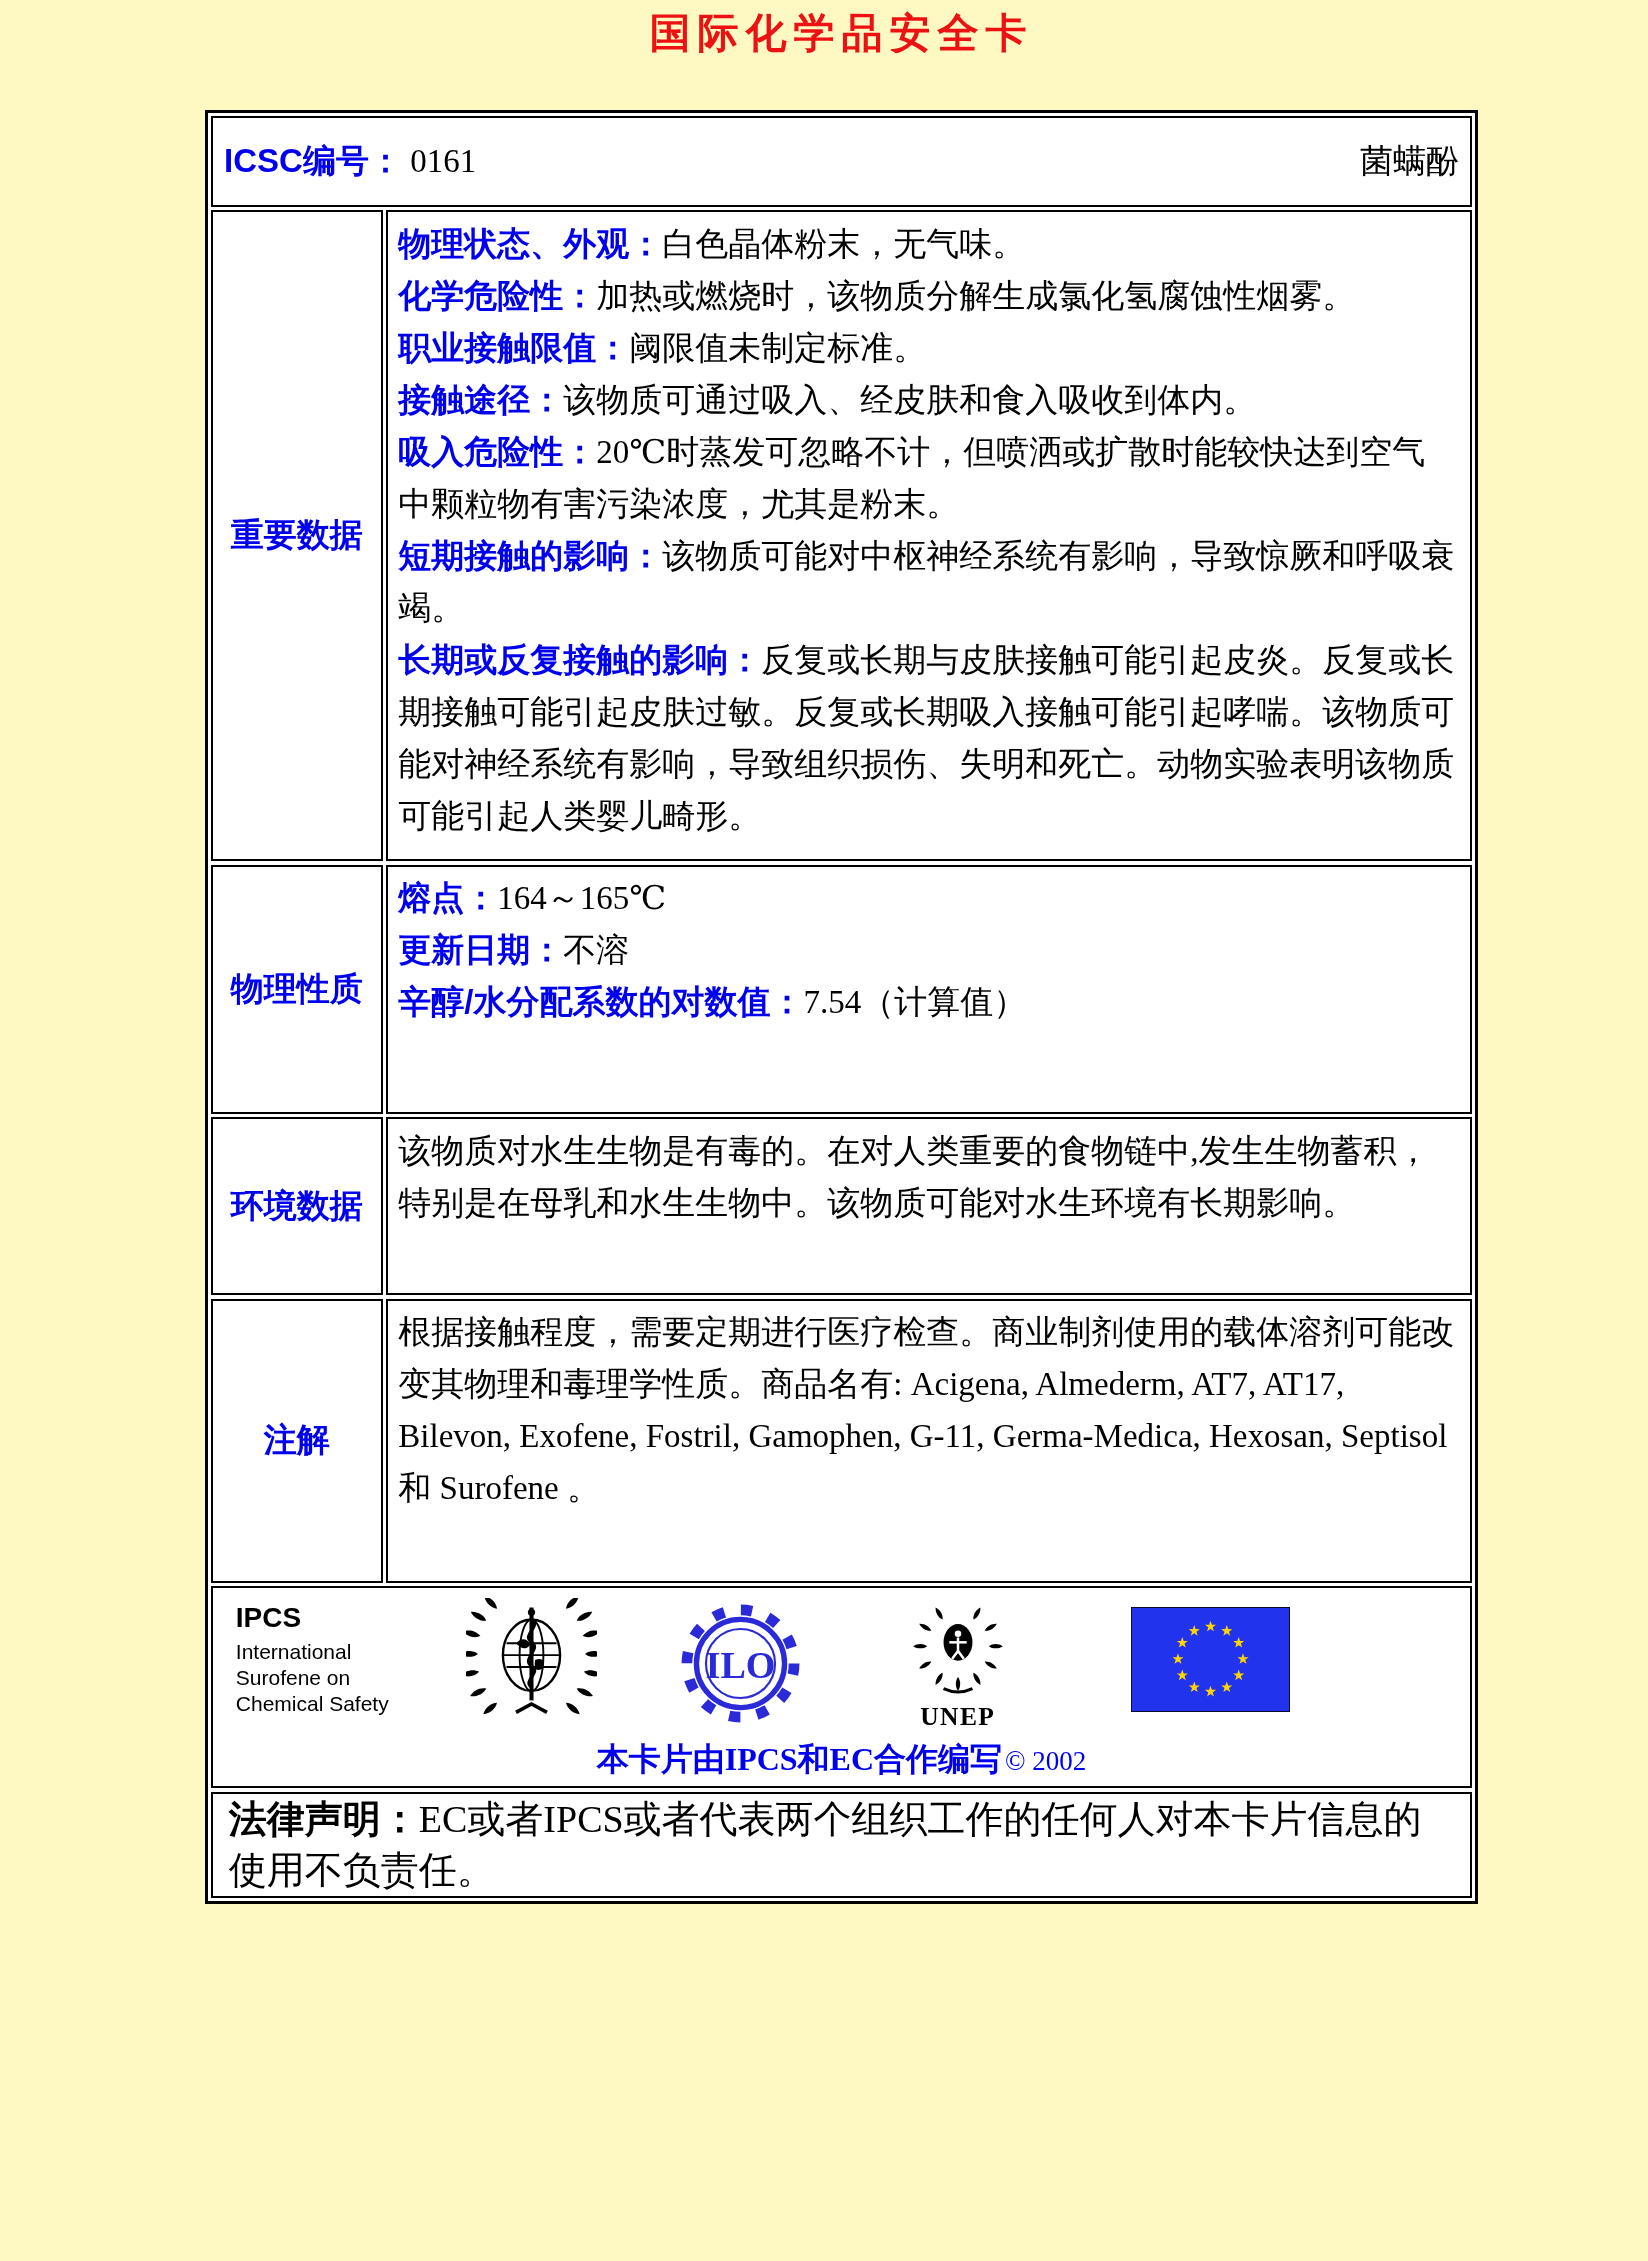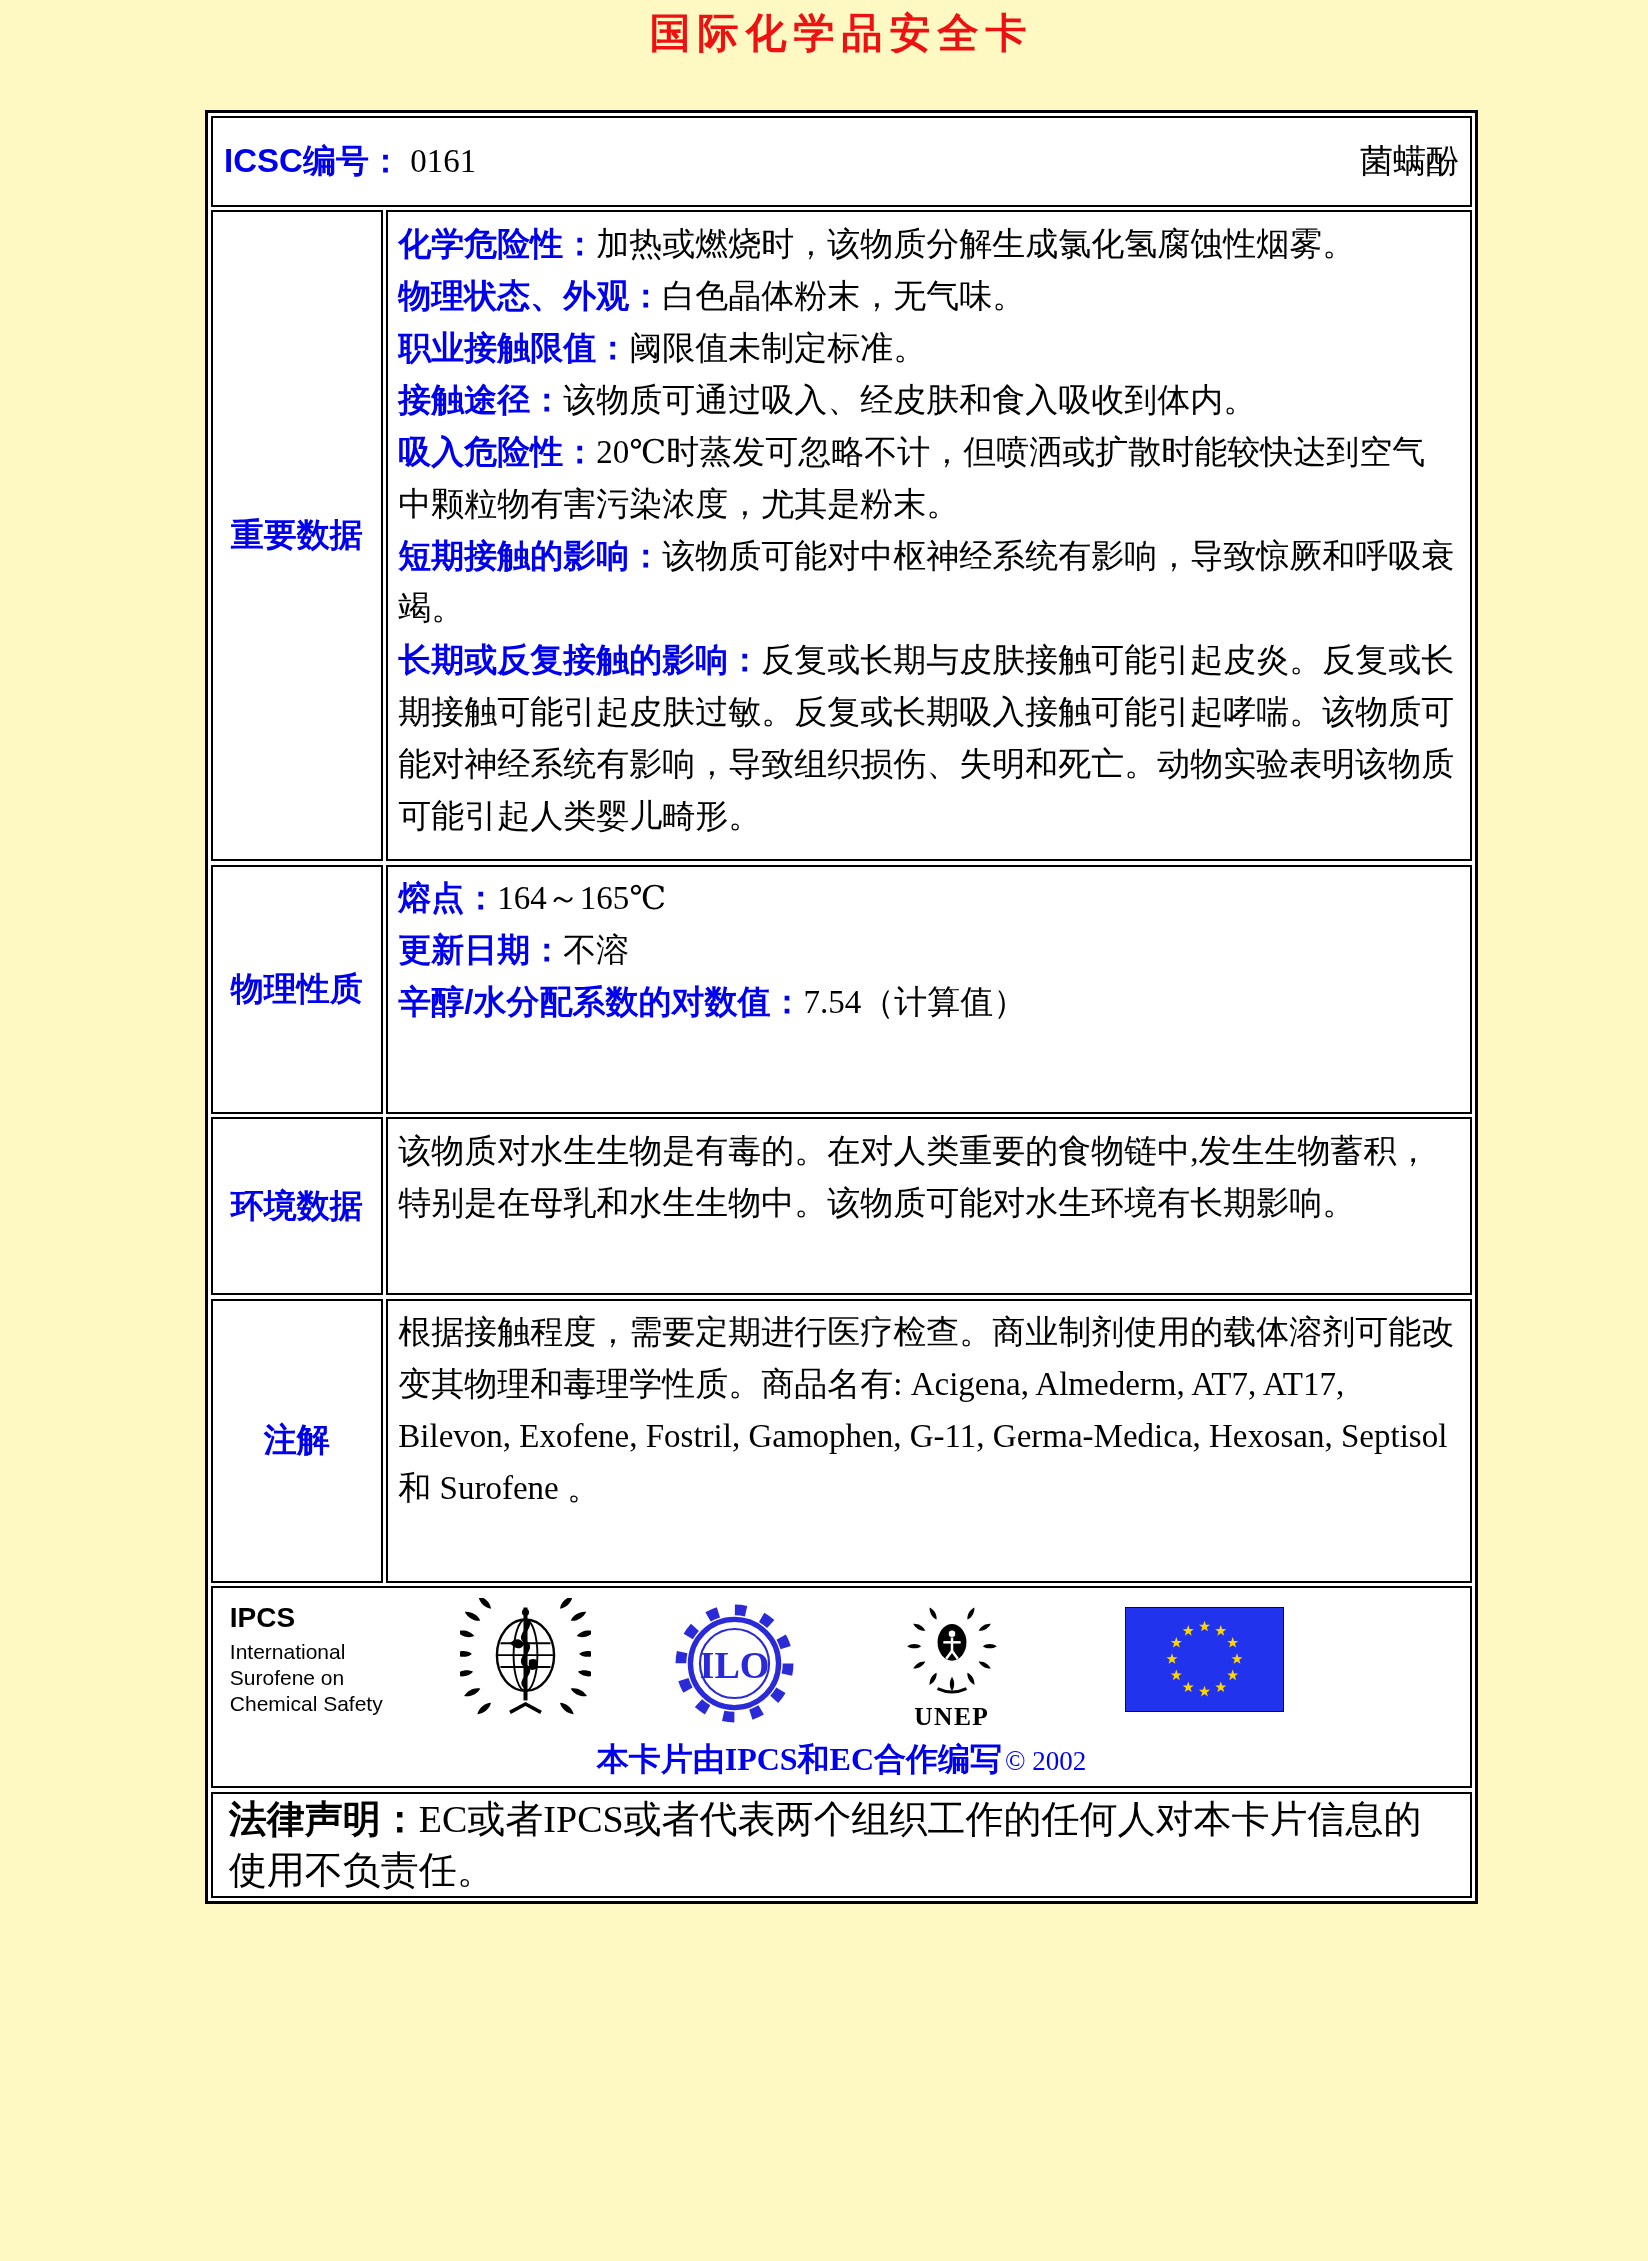--- a/index.html
+++ b/index.html
@@ -20,21 +20,21 @@
         font-weight:bold;color:#0000ee;text-align:center;}
   .content-cell{flex:1;padding:5.7px 15.6px 5.7px 10px;font-size:33px;line-height:52px;}
   .content-cell p{margin:0;}
   .fl{font-family:"Liberation Sans","DejaVu Sans",sans-serif;font-weight:bold;color:#0000ee;}
   .row-important .content-cell{min-height:651px;}
   .row-physical .content-cell{min-height:249px;}
   .row-env .content-cell{min-height:178px;}
   .row-notes .content-cell{min-height:284px;}
   .row-additional .content-cell{min-height:42px;display:flex;align-items:center;padding-top:0;padding-bottom:0;}
   .footer-cell{flex:1;min-height:202px;position:relative;}
-  .logos{display:flex;align-items:flex-start;padding:10px 7px 0 17px;}
+  .logos{display:flex;align-items:flex-start;padding:10px 7px 0 23px;}
   .ipcs-block{width:191px;font-family:"Liberation Sans","DejaVu Sans",sans-serif;padding-top:4.2px;}
   .ipcs-title{font-size:28px;font-weight:bold;margin:0 0 4.2px 0;}
   .ipcs-line{font-size:21px;line-height:26px;}
   .logo-who{margin-left:39px;}
   .logo-ilo{margin-left:78px;}
   .logo-unep{margin-left:99px;width:106px;text-align:center;}
   .unep-word{font-size:25.5px;font-weight:bold;letter-spacing:1.4px;margin-top:-4.2px;
         font-family:"Liberation Serif","DejaVu Serif",serif;}
   .logo-eu{margin-left:120px;margin-top:8.5px;}
   .credit-line{position:absolute;left:0;right:0;bottom:4.2px;text-align:center;
@@ -58,22 +58,22 @@
           <span class="glabel">ICSC编号：</span>
           <span>0161</span>
         </span>
         <span>菌螨酚</span>
       </div>
     </div>
 
     <div class="trow row-important">
       <div class="box label-cell">重要数据</div>
       <div class="box content-cell">
+        <p><span class="fl">物理状态、外观：</span><span>白色晶体粉末，无气味。</span></p>
         <p><span class="fl">化学危险性：</span><span>加热或燃烧时，该物质分解生成氯化氢腐蚀性烟雾。</span></p>
-        <p><span class="fl">物理状态、外观：</span><span>白色晶体粉末，无气味。</span></p>
         <p><span class="fl">职业接触限值：</span><span>阈限值未制定标准。</span></p>
         <p><span class="fl">接触途径：</span><span>该物质可通过吸入、经皮肤和食入吸收到体内。</span></p>
         <p><span class="fl">吸入危险性：</span><span>20℃时蒸发可忽略不计，但喷洒或扩散时能较快达到空气中颗粒物有害污染浓度，尤其是粉末。</span></p>
         <p><span class="fl">短期接触的影响：</span><span>该物质可能对中枢神经系统有影响，导致惊厥和呼吸衰竭。</span></p>
         <p><span class="fl">长期或反复接触的影响：</span><span>反复或长期与皮肤接触可能引起皮炎。反复或长期接触可能引起皮肤过敏。反复或长期吸入接触可能引起哮喘。该物质可能对神经系统有影响，导致组织损伤、失明和死亡。动物实验表明该物质可能引起人类婴儿畸形。</span></p>
       </div>
     </div>
 
     <div class="trow row-physical">
       <div class="box label-cell">物理性质</div>

